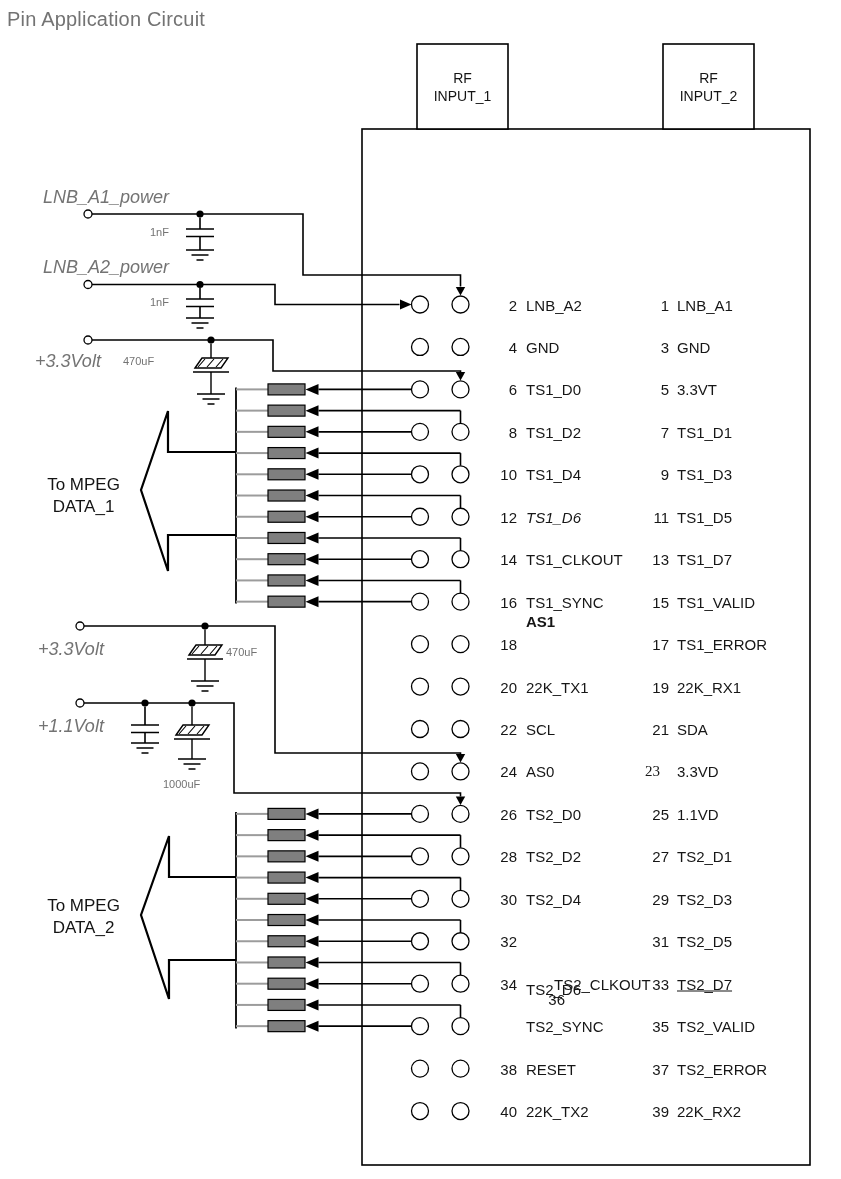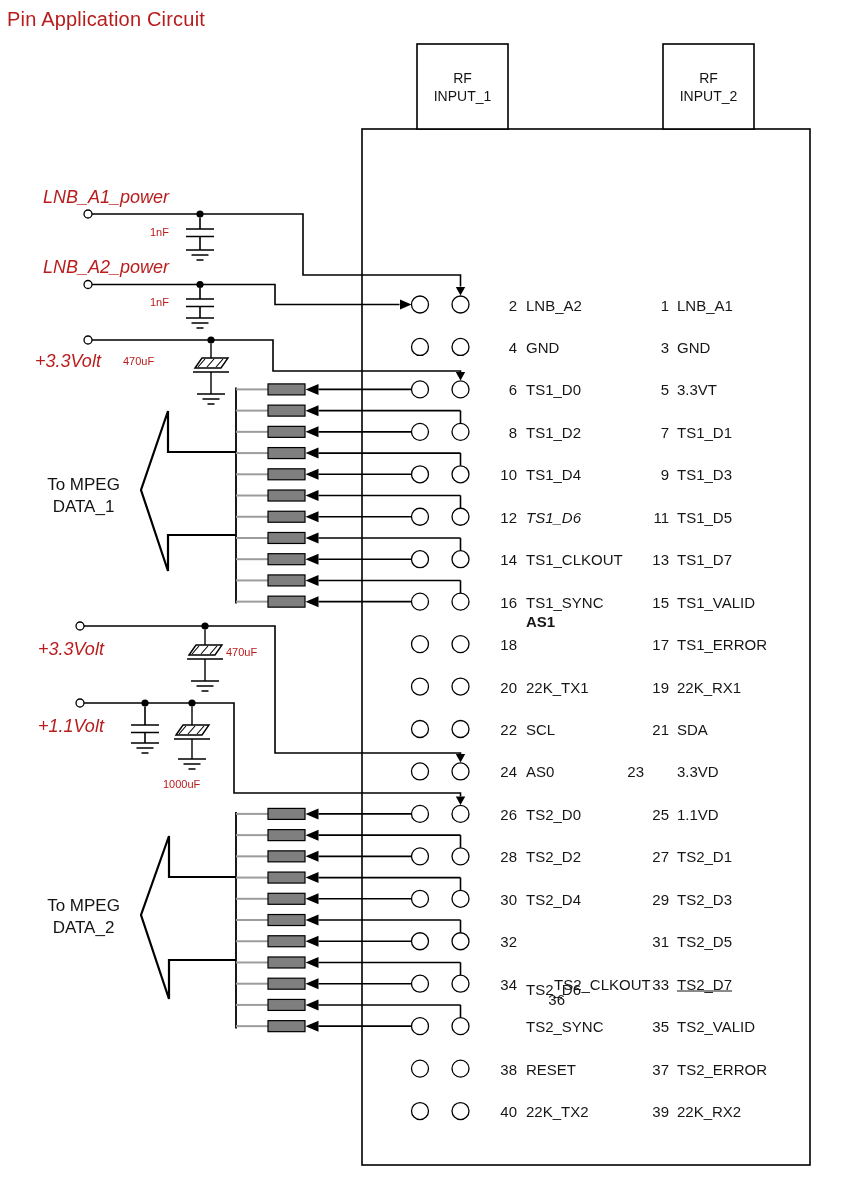--- a/index.html
+++ b/index.html
@@ -1,19 +1,19 @@
 <!DOCTYPE html>
 <html><head>
 <meta charset="utf-8">
 <style>
   html,body{margin:0;padding:0;background:#fff;}
   body{width:841px;height:1179px;position:relative;font-family:"Liberation Sans",sans-serif;color:#111;overflow:hidden;}
   #stage{position:absolute;left:0;top:0;width:841px;height:1179px;}
   svg{position:absolute;left:0;top:0;}
-  .lbl{position:absolute;white-space:nowrap;color:#b91c1c;}
+  .lbl{position:absolute;white-space:nowrap;color:#737373;}
   .vc{transform:translateY(-50%);}
   .title{font-size:20px;letter-spacing:.2px;}
   .rail{font-size:18px;font-style:italic;}
   .cap{font-size:11px;}
   .pintxt{font-size:15px;position:absolute;white-space:nowrap;color:#161616;transform:translateY(-50%);}
   .num{text-align:right;}
   .rfbox{position:absolute;width:91px;height:85px;display:flex;flex-direction:column;align-items:center;justify-content:center;font-size:14px;line-height:18px;color:#141414;}
   .mpeg{position:absolute;left:20px;width:127px;text-align:center;font-size:17px;line-height:22px;color:#141414;}
 </style>
 </head>
@@ -318,21 +318,21 @@
       <span class="pintxt num" style="left:469px;width:48px;top:686.55px;">20</span>
       <span class="pintxt " style="left:526px;top:686.55px;">22K_TX1</span>
       <span class="pintxt num" style="left:621px;width:48px;top:686.55px;">19</span>
       <span class="pintxt " style="left:677px;top:686.55px;">22K_RX1</span>
       <span class="pintxt num" style="left:469px;width:48px;top:729px;">22</span>
       <span class="pintxt " style="left:526px;top:729px;">SCL</span>
       <span class="pintxt num" style="left:621px;width:48px;top:729px;">21</span>
       <span class="pintxt " style="left:677px;top:729px;">SDA</span>
       <span class="pintxt num" style="left:469px;width:48px;top:771.45px;">24</span>
       <span class="pintxt " style="left:526px;top:771.45px;">AS0</span>
-      <span class="pintxt num" style="left:596px;width:48px;top:771.45px;">23</span>
+      <span class="pintxt num" style="left:612px;width:48px;top:771.45px;font-family:Liberation Serif, serif;">23</span>
       <span class="pintxt " style="left:677px;top:771.45px;">3.3VD</span>
       <span class="pintxt num" style="left:469px;width:48px;top:813.9000000000001px;">26</span>
       <span class="pintxt " style="left:526px;top:813.9000000000001px;">TS2_D0</span>
       <span class="pintxt num" style="left:621px;width:48px;top:813.9000000000001px;">25</span>
       <span class="pintxt " style="left:677px;top:813.9000000000001px;">1.1VD</span>
       <span class="pintxt num" style="left:469px;width:48px;top:856.35px;">28</span>
       <span class="pintxt " style="left:526px;top:856.35px;">TS2_D2</span>
       <span class="pintxt num" style="left:621px;width:48px;top:856.35px;">27</span>
       <span class="pintxt " style="left:677px;top:856.35px;">TS2_D1</span>
       <span class="pintxt num" style="left:469px;width:48px;top:898.8000000000001px;">30</span>

